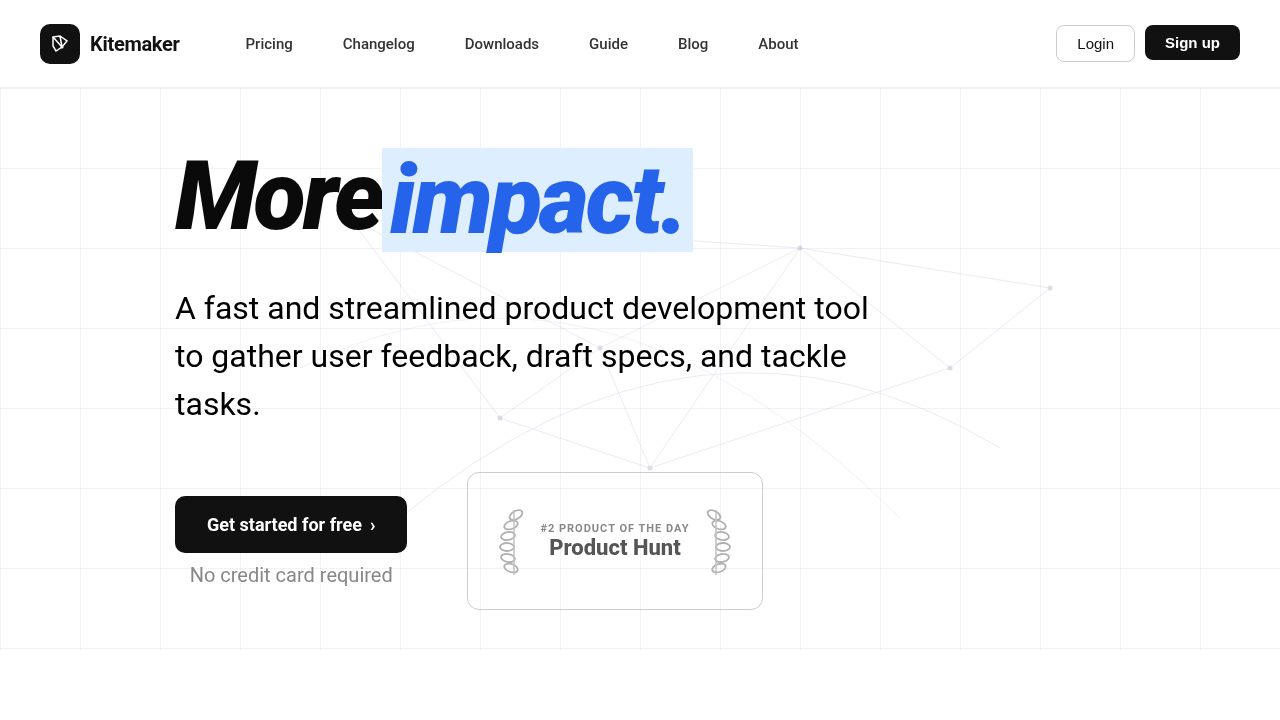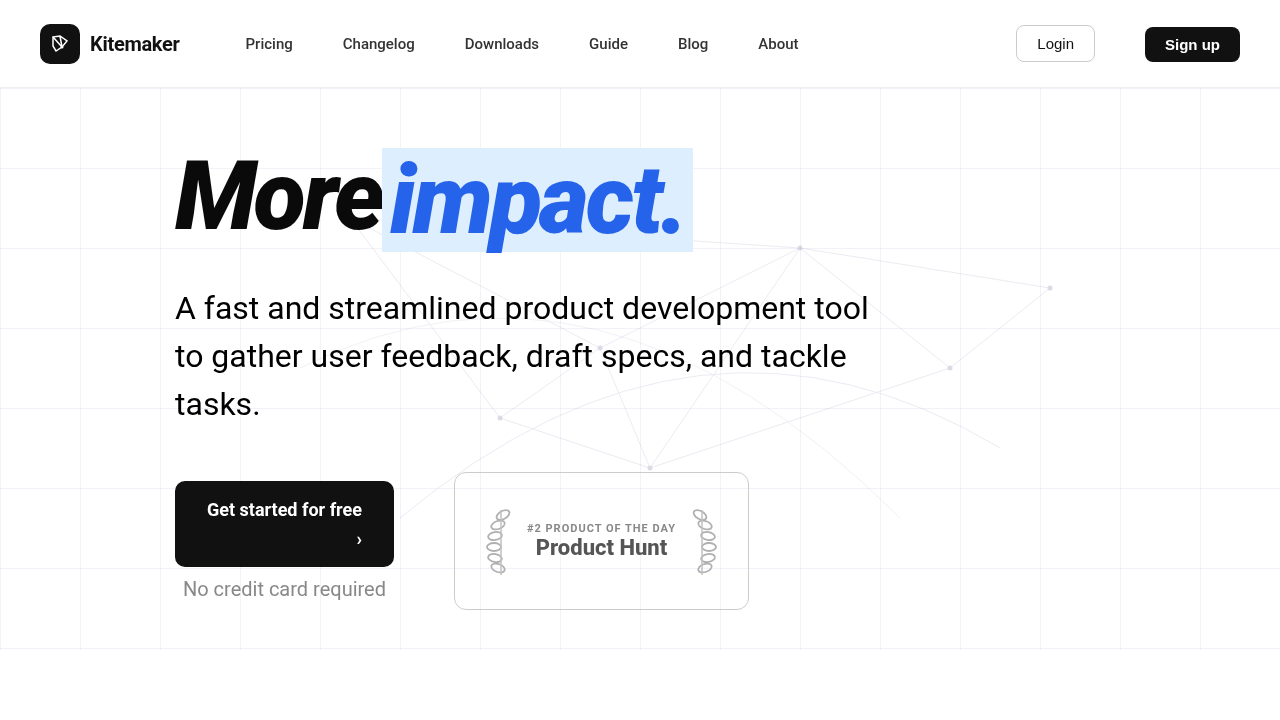--- a/index.html
+++ b/index.html
@@ -60,21 +60,21 @@
       font-size: 15px;
       font-weight: 500;
       color: #333;
       text-decoration: none;
       border-radius: 6px;
       transition: background 0.15s;
       cursor: pointer;
     }
     .nav-actions {
       display: flex;
-      align-items: flex-end;
+      align-items: flex-start;
       gap: 10px;
     }
     .btn-login {
       padding: 9px 20px;
       font-size: 15px;
       font-weight: 500;
       color: #111;
       background: #fff;
       border: 1.5px solid #ccc;
       border-radius: 8px;
@@ -82,21 +82,20 @@
     }
     .btn-signup {
       padding: 9px 20px;
       font-size: 15px;
       font-weight: 600;
       color: #fff;
       background: #111;
       border: none;
       border-radius: 8px;
       cursor: pointer;
-      margin-left: 40px;
     }
 
     
     .hero {
       position: relative;
       padding: 60px 40px 40px 175px;
       overflow: hidden;
     }
 
     
@@ -182,21 +181,20 @@
       gap: 8px;
       padding: 18px 32px;
       font-size: 18px;
       font-weight: 700;
       color: #fff;
       background: #111;
       border: none;
       border-radius: 10px;
       cursor: pointer;
       text-decoration: none;
-      flex-direction: column;
     }
     .btn-cta .arrow {
       font-size: 18px;
       font-weight: 700;
     }
     .cta-subtext {
       font-size: 20px;
       color: #888;
       text-align: center;
       width: 100%;

